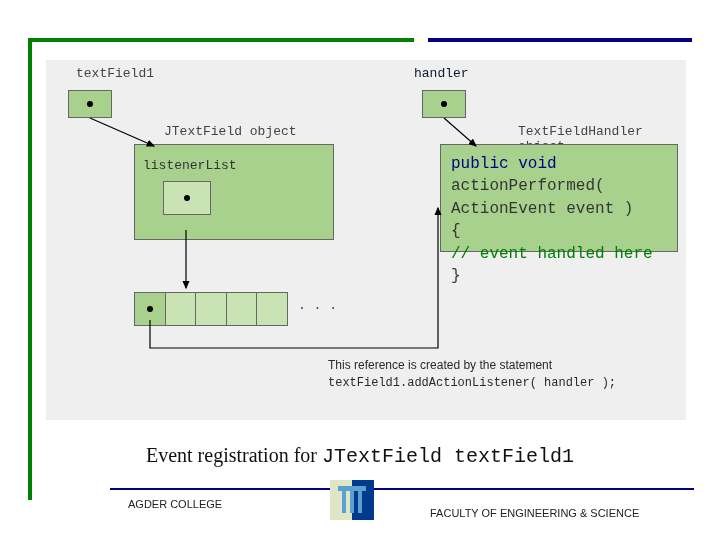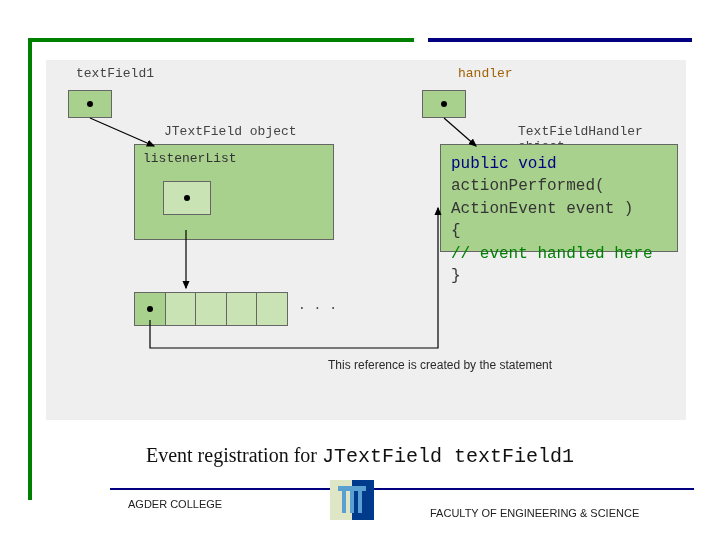--- a/index.html
+++ b/index.html
@@ -5,29 +5,29 @@
   * { margin: 0; padding: 0; box-sizing: border-box; }
   body { width: 720px; height: 540px; background: #fff; font-family: Arial, sans-serif; position: relative; }
   .top-bar { position: absolute; top: 38px; left: 28px; width: 664px; height: 4px; display: flex; }
   .top-bar-green { width: 386px; height: 4px; background: #008000; }
   .top-bar-gap { width: 14px; }
   .top-bar-navy { flex: 1; height: 4px; background: #000080; }
   .left-bar { position: absolute; top: 38px; left: 28px; width: 4px; height: 462px; background: #008000; }
   .diagram-area { position: absolute; top: 60px; left: 46px; width: 640px; height: 360px; background: #efefef; }
   .mono { font-family: "Courier New", monospace; font-size: 13px; }
   .label-tf1 { position: absolute; top: 6px; left: 14px; color: #444; margin-left: 16px; }
-  .label-handler { position: absolute; top: 6px; left: 368px; color: #a16207; margin-left: 44px; }
+  .label-handler { position: absolute; top: 6px; left: 368px; color: #0f172a; }
   .small-ref-box { position: absolute; width: 44px; height: 28px; background: #a8d18d; border: 1px solid #666; }
   .dot { position: absolute; width: 6px; height: 6px; background: #000; border-radius: 50%; top: 50%; left: 50%; margin: -3px 0 0 -3px; }
   .ref1 { top: 30px; left: 22px; }
   .ref2 { top: 30px; left: 376px; }
   .obj-label-1 { position: absolute; top: 64px; left: 118px; color: #444; }
   .obj-label-2 { position: absolute; top: 64px; left: 472px; color: #444; }
   .listener-box { position: absolute; top: 84px; left: 88px; width: 200px; height: 96px; background: #a8d18d; border: 1px solid #666; }
-  .listener-title { position: absolute; top: 6px; left: 8px; color: #333; }
+  .listener-title { position: absolute; top: 13px; left: 8px; color: #333; }
   .inner-ref { position: absolute; top: 36px; left: 28px; width: 48px; height: 34px; background: #c9e3b4; border: 1px solid #666; }
   .method-box { position: absolute; top: 84px; left: 394px; width: 238px; height: 108px; background: #a8d18d; border: 1px solid #666; padding: 8px 10px; line-height: 1.4; color: #353535; font-size: 16px; }
   .kw-navy { color: #000080; }
   .kw-green { color: #008000; }
   .array-box { position: absolute; top: 232px; left: 88px; width: 154px; height: 34px; background: #a8d18d; border: 1px solid #666; display: flex; }
   .array-cell { flex: 1; border-right: 1px solid #666; position: relative; }
   .array-cell:last-child { border-right: none; }
   .array-cell.lighter { background: #c9e3b4; }
   .ellipsis { position: absolute; top: 238px; left: 252px; color: #444; }
   .note { position: absolute; top: 296px; left: 282px; font-size: 12px; color: #2a2a2a; line-height: 1.5; }
@@ -85,20 +85,21 @@
       </div>
     <div class="array-cell lighter"></div>
     <div class="array-cell lighter"></div>
     <div class="array-cell lighter"></div>
     <div class="array-cell lighter"></div>
   </div>
   <div class="mono ellipsis">. . .</div>
 
   <div class="note">
     <div>This reference is created by the statement</div>
+    <div class="note-code">textField1.addActionListener( handler );</div>
   </div>
 
   <svg class="arrows">
     <defs>
       <marker id="arr" markerWidth="8" markerHeight="8" refX="6" refY="3" orient="auto">
         <path d="M0,0 L7,3 L0,6 Z" fill="#000"></path>
       </marker>
     </defs>
     <line x1="44" y1="58" x2="108" y2="86" stroke="#000" stroke-width="1.2" marker-end="url(#arr)"></line>
     <line x1="398" y1="58" x2="430" y2="86" stroke="#000" stroke-width="1.2" marker-end="url(#arr)"></line>

